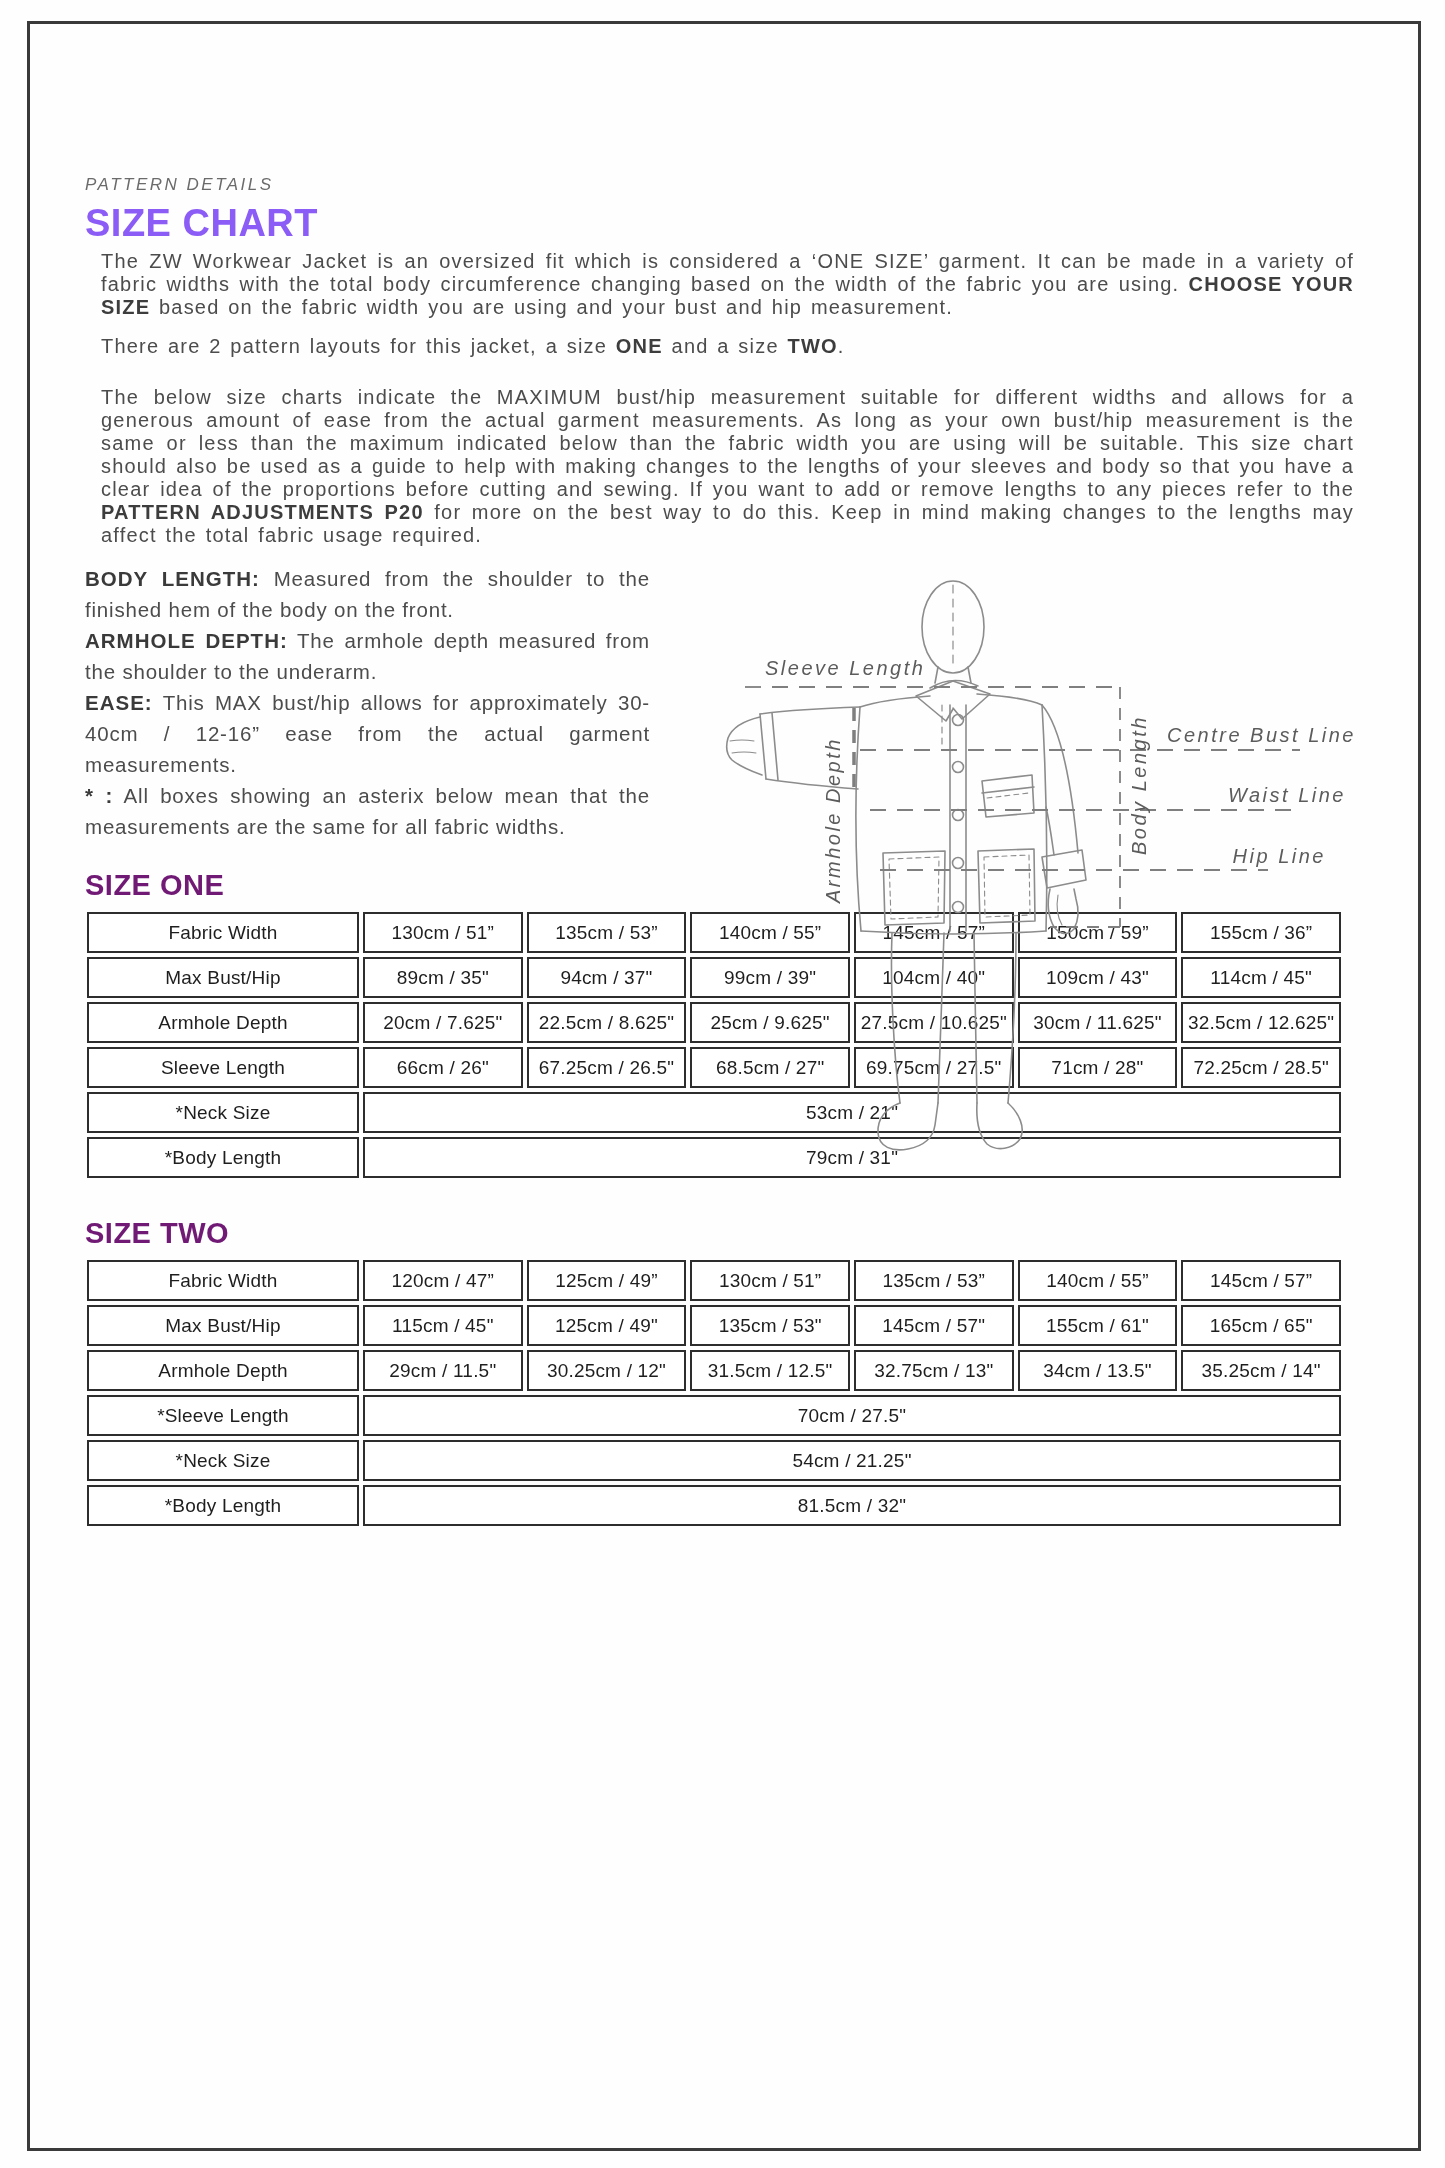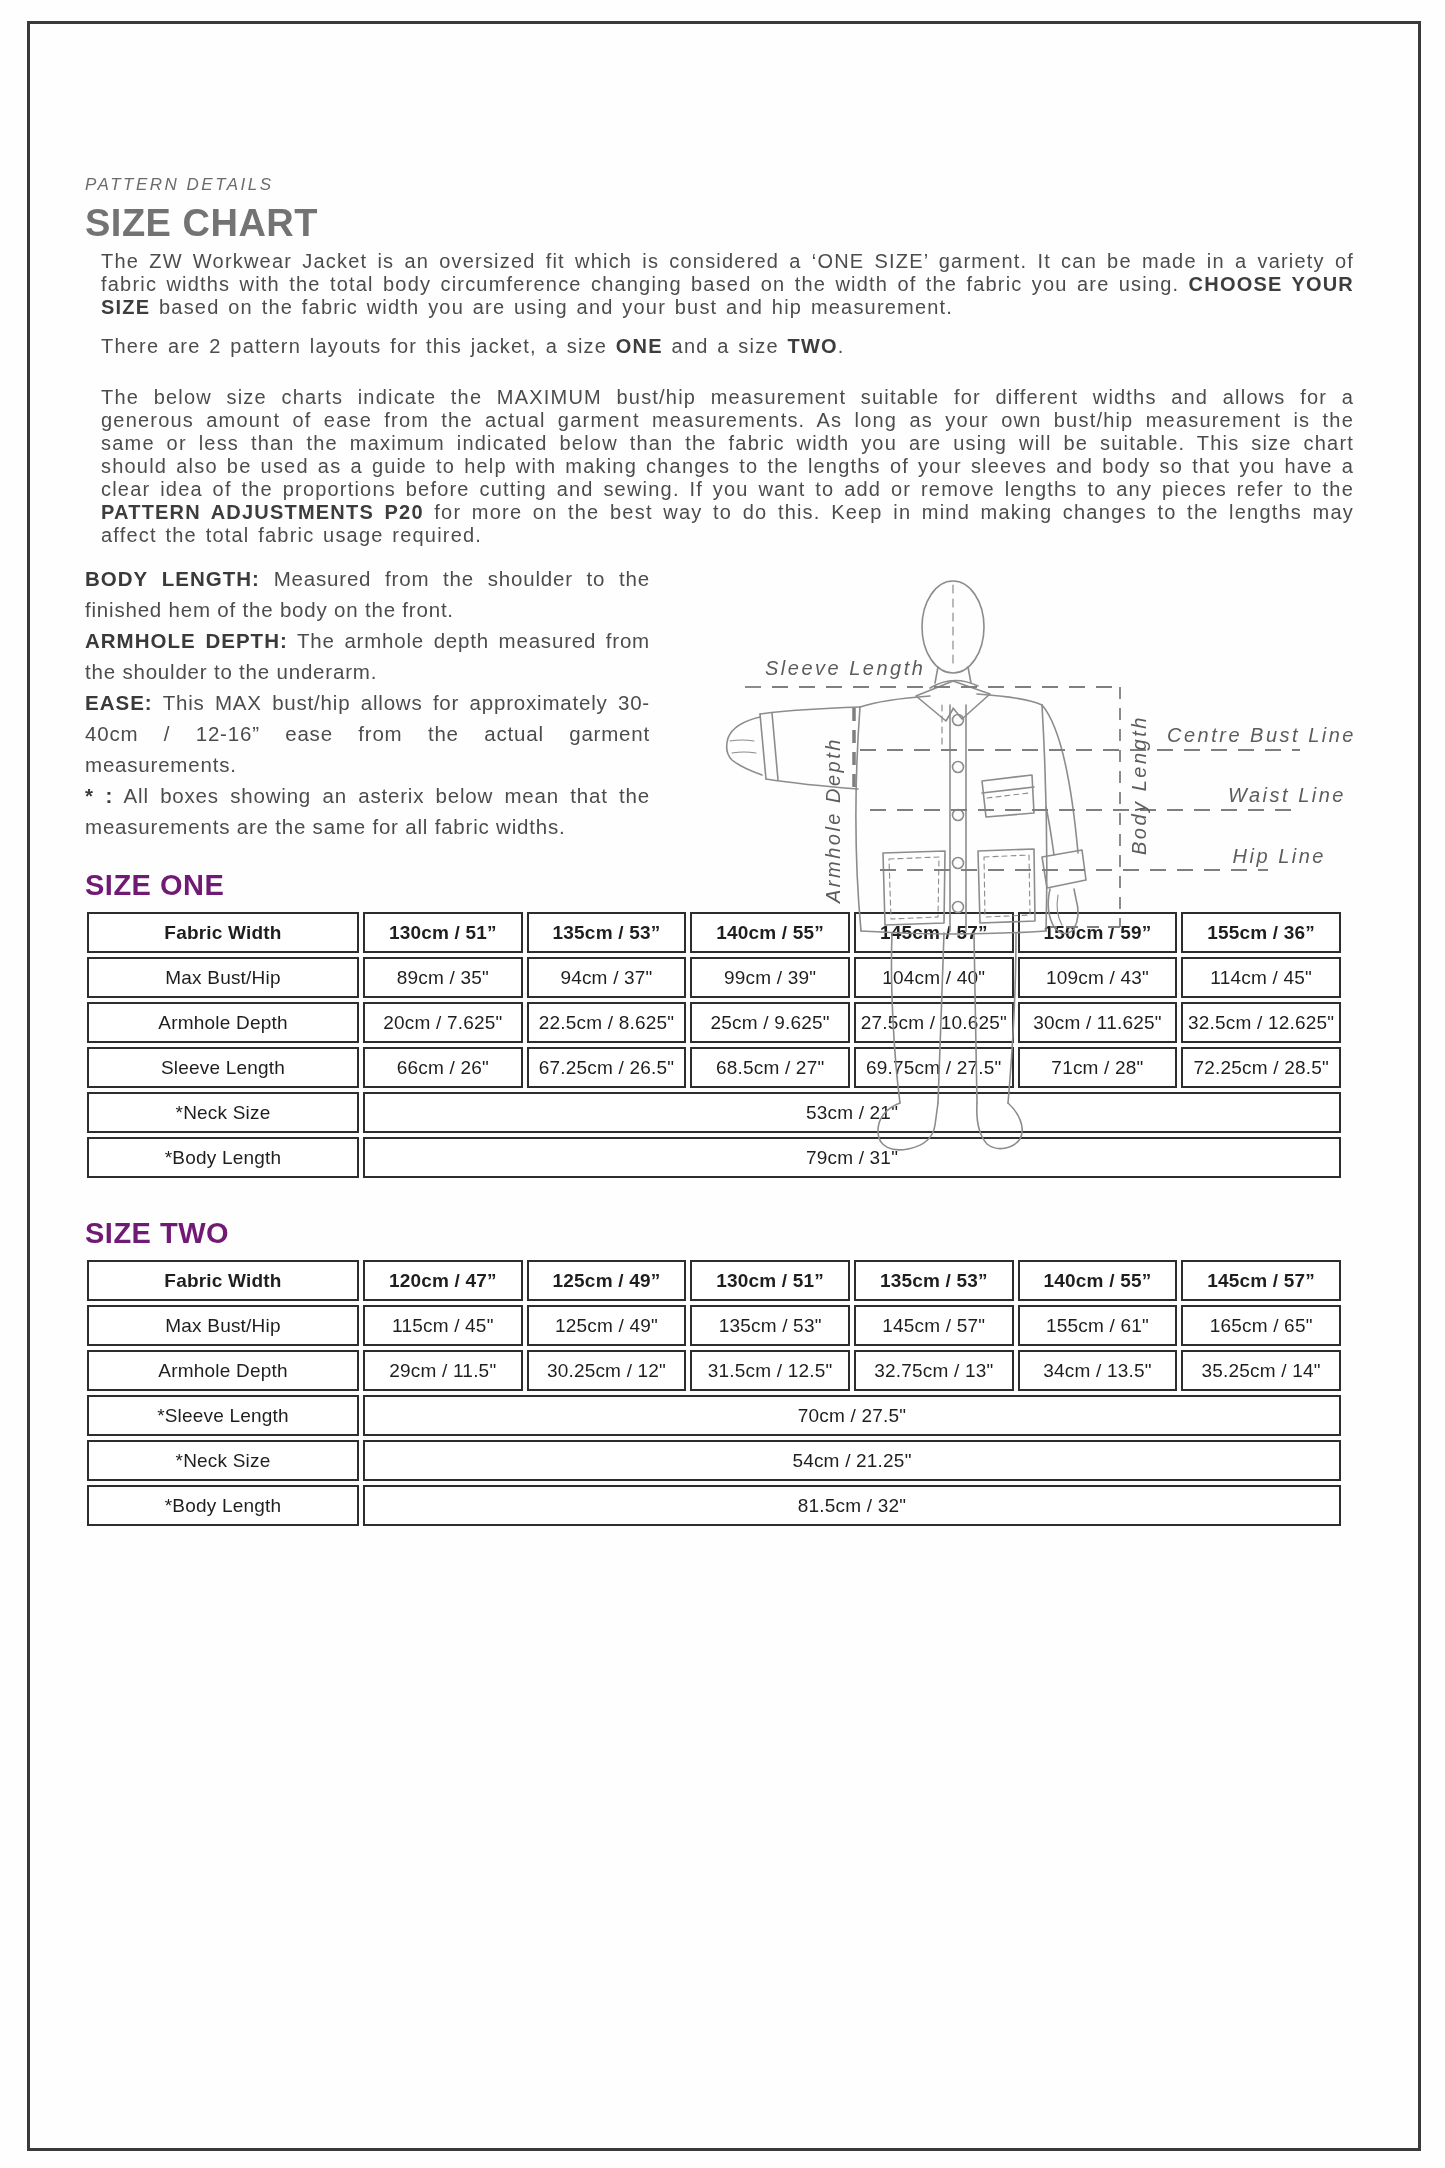--- a/index.html
+++ b/index.html
@@ -12,21 +12,21 @@
     border:3px solid #3a3a3a; pointer-events:none;
   }
   .content{ position:absolute; left:85px; top:175px; width:1285px; }
 
   .eyebrow{
     font-size:17px; font-style:italic; letter-spacing:2.5px; color:#6b6b6b;
     line-height:20px;
   }
   h1.title{
     margin:8px 0 0 0; font-size:38px; line-height:40px; font-weight:800;
-    color:#737373; letter-spacing:0.5px;
+    color:#8b5cf6; letter-spacing:0.5px;
   }
   p.body{
     margin:16px; font-size:20px; line-height:23px; letter-spacing:1.2px;
     word-spacing:2px; text-align:justify; color:#4c4c4c;
   }
   p.intro{ margin-top:7px; }
   p.single{ margin-top:16px; text-align:left; }
   p.explain{ margin-top:28px; }
   .b{ font-weight:bold; color:#3d3d3d; }
 
@@ -47,21 +47,21 @@
 
   table.size-table{
     border-collapse:separate; border-spacing:4px; table-layout:fixed;
     width:1262px; margin:8px 0 0 -2px;
   }
   table.size-table td{
     border:2px solid #2d2d2d; height:37px; text-align:center;
     vertical-align:middle; font-size:19px; color:#1e1e1e; padding:0 3px;
     background:#fff; letter-spacing:0.2px; overflow:hidden; white-space:nowrap;
   }
-  table.size-table tr.hdr td{ font-weight:bold; }
+  table.size-table tr.hdr td{ font-weight:normal; }
 
   .illustration{ position:absolute; left:720px; top:555px; width:665px; height:630px; }
   .ill-label{
     font-family:"Liberation Sans", sans-serif; font-style:italic;
     font-size:20px; fill:#5c5c5c; letter-spacing:2.5px;
   }
 </style>
 </head>
 <body>
 

